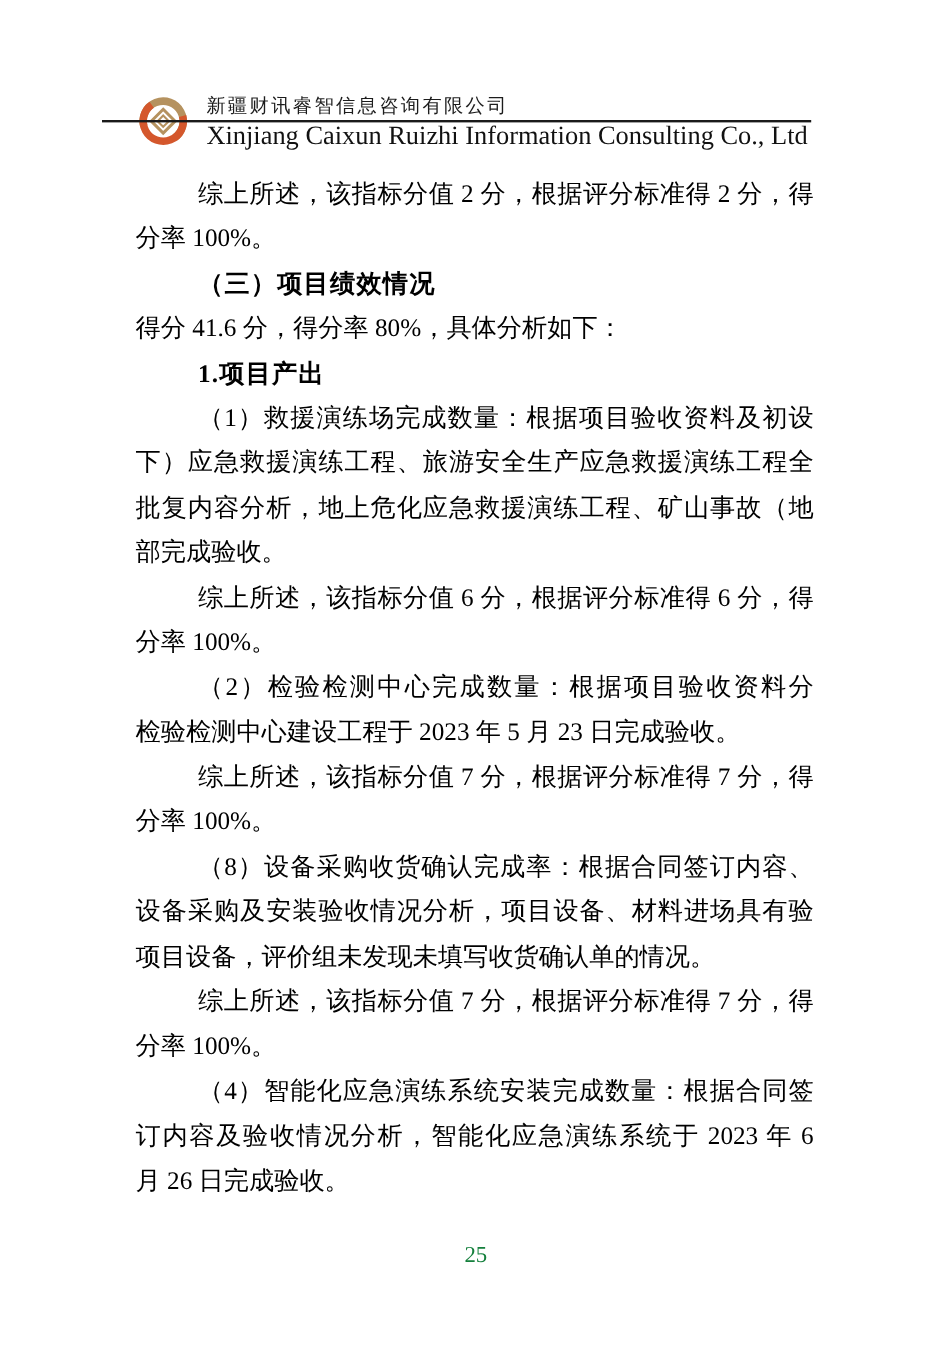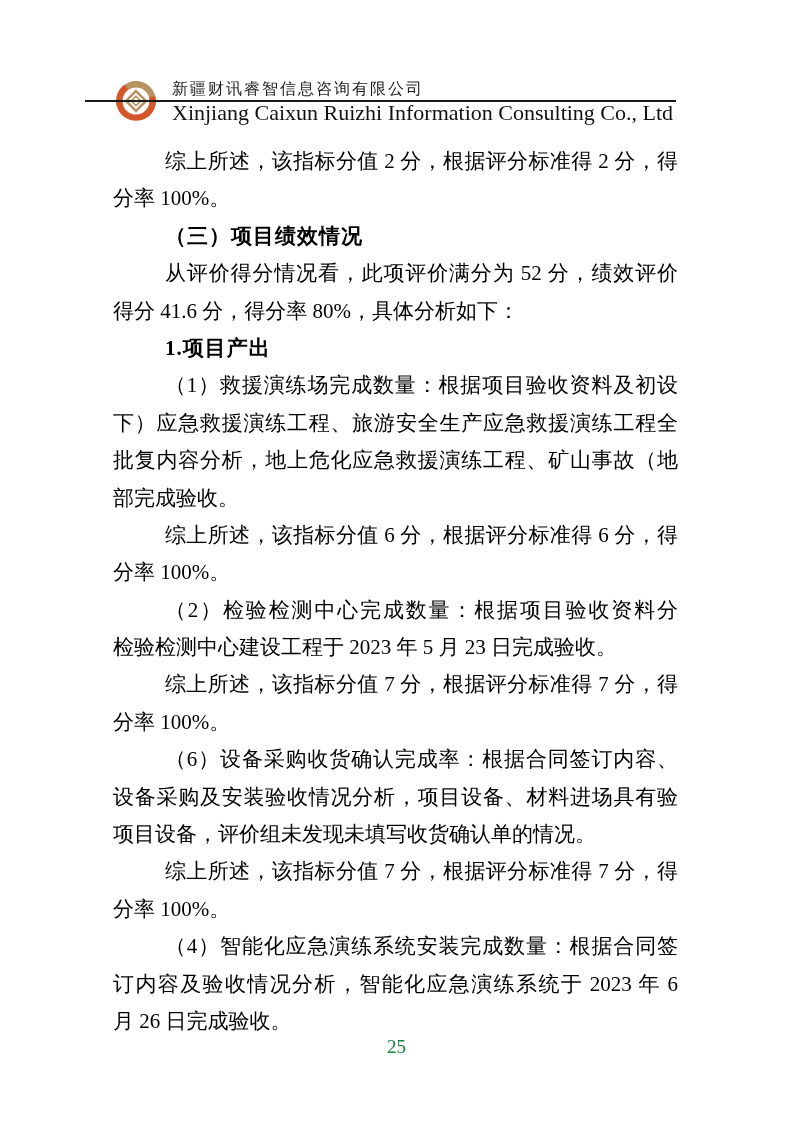--- a/index.html
+++ b/index.html
@@ -93,21 +93,20 @@
 
   <main class="doc-body">
       <div class="para body">
         <div class="line first fill">综上所述，该指标分值 2 分，根据评分标准得 2 分，得</div>
         <div class="line">分率 100%。</div>
       </div>
       <div class="para heading">
         <div class="line first">（三）项目绩效情况</div>
       </div>
       <div class="para body">
-        <div class="line first fill">从评价得分情况看，此项评价满分为 52 分，绩效评价</div>
         <div class="line">得分 41.6 分，得分率 80%，具体分析如下：</div>
       </div>
       <div class="para heading">
         <div class="line first">1.项目产出</div>
       </div>
       <div class="para body">
         <div class="line first fill">（1）救援演练场完成数量：根据项目验收资料及初设</div>
         <div class="line fill">下）应急救援演练工程、旅游安全生产应急救援演练工程全</div>
         <div class="line fill">批复内容分析，地上危化应急救援演练工程、矿山事故（地</div>
         <div class="line">部完成验收。</div>
@@ -118,21 +117,21 @@
       </div>
       <div class="para body">
         <div class="line first fill">（2）检验检测中心完成数量：根据项目验收资料分析，</div>
         <div class="line">检验检测中心建设工程于 2023 年 5 月 23 日完成验收。</div>
       </div>
       <div class="para body">
         <div class="line first fill">综上所述，该指标分值 7 分，根据评分标准得 7 分，得</div>
         <div class="line">分率 100%。</div>
       </div>
       <div class="para body">
-        <div class="line first fill">（6）设备采购收货确认完成率：根据合同签订内容、</div>
+        <div class="line first fill">（8）设备采购收货确认完成率：根据合同签订内容、</div>
         <div class="line fill">设备采购及安装验收情况分析，项目设备、材料进场具有验</div>
         <div class="line">项目设备，评价组未发现未填写收货确认单的情况。</div>
       </div>
       <div class="para body">
         <div class="line first fill">综上所述，该指标分值 7 分，根据评分标准得 7 分，得</div>
         <div class="line">分率 100%。</div>
       </div>
       <div class="para body">
         <div class="line first fill">（4）智能化应急演练系统安装完成数量：根据合同签</div>
         <div class="line fill">订内容及验收情况分析，智能化应急演练系统于 2023 年 6</div>

